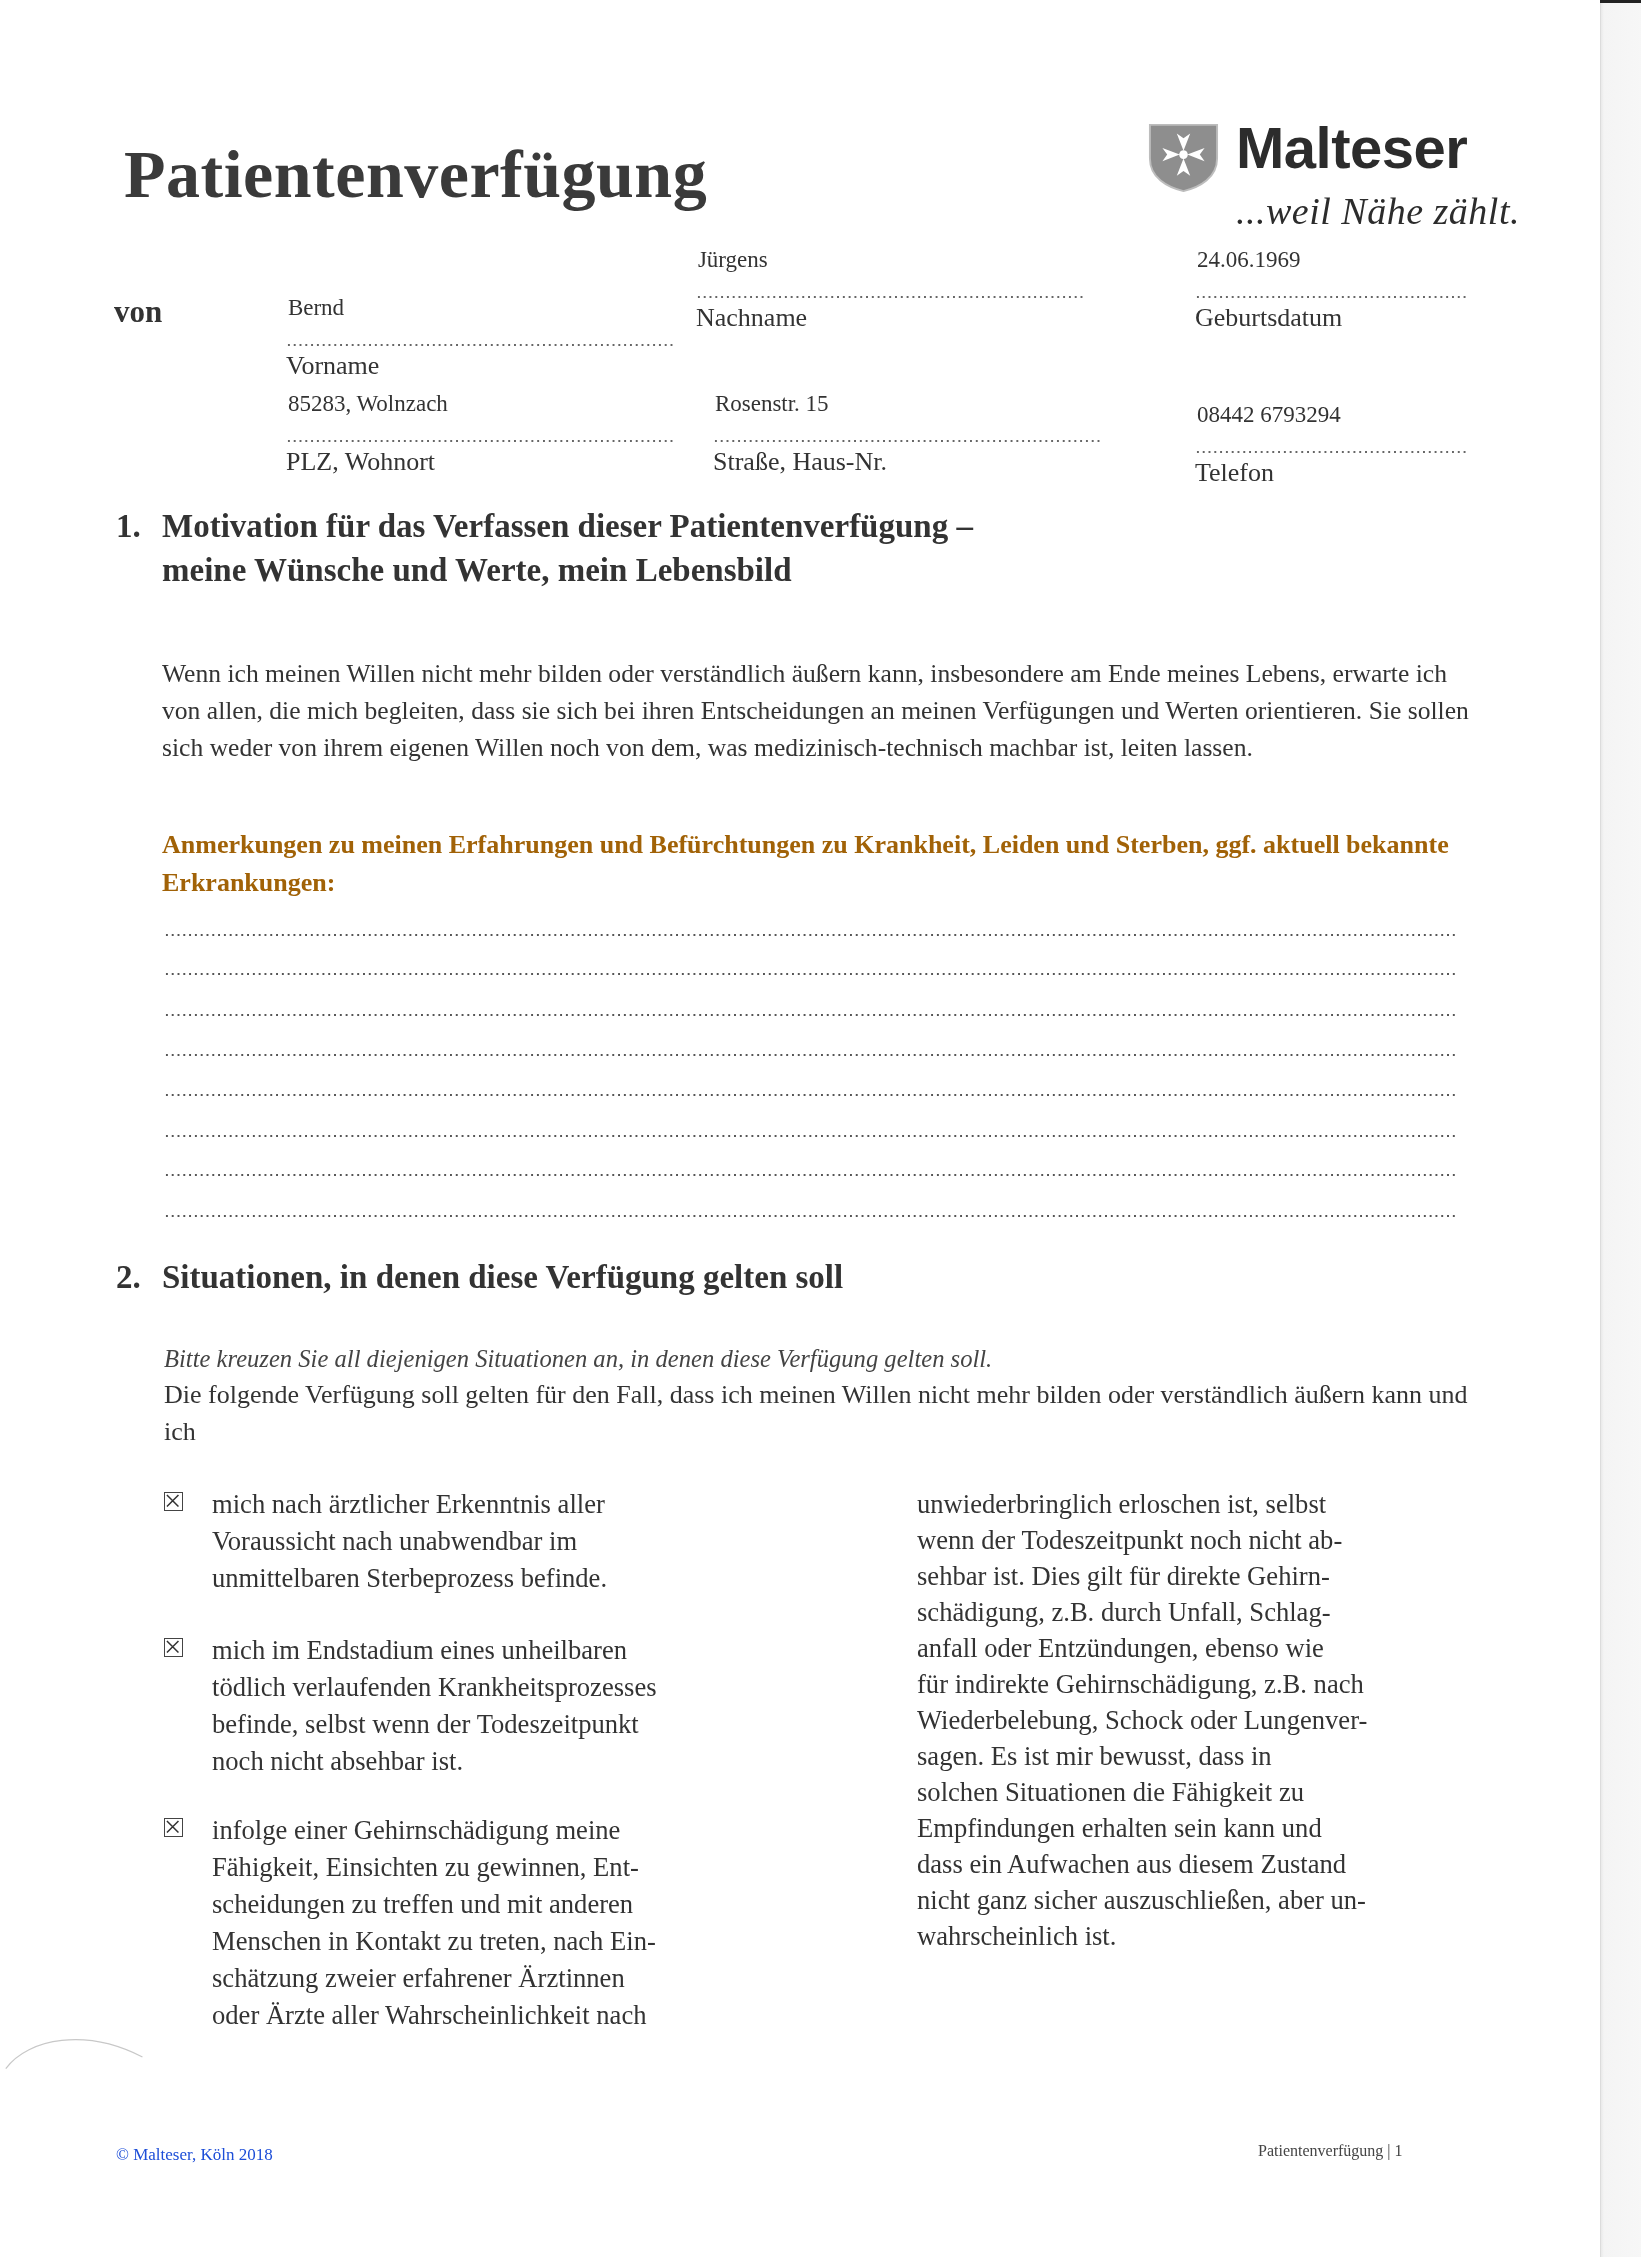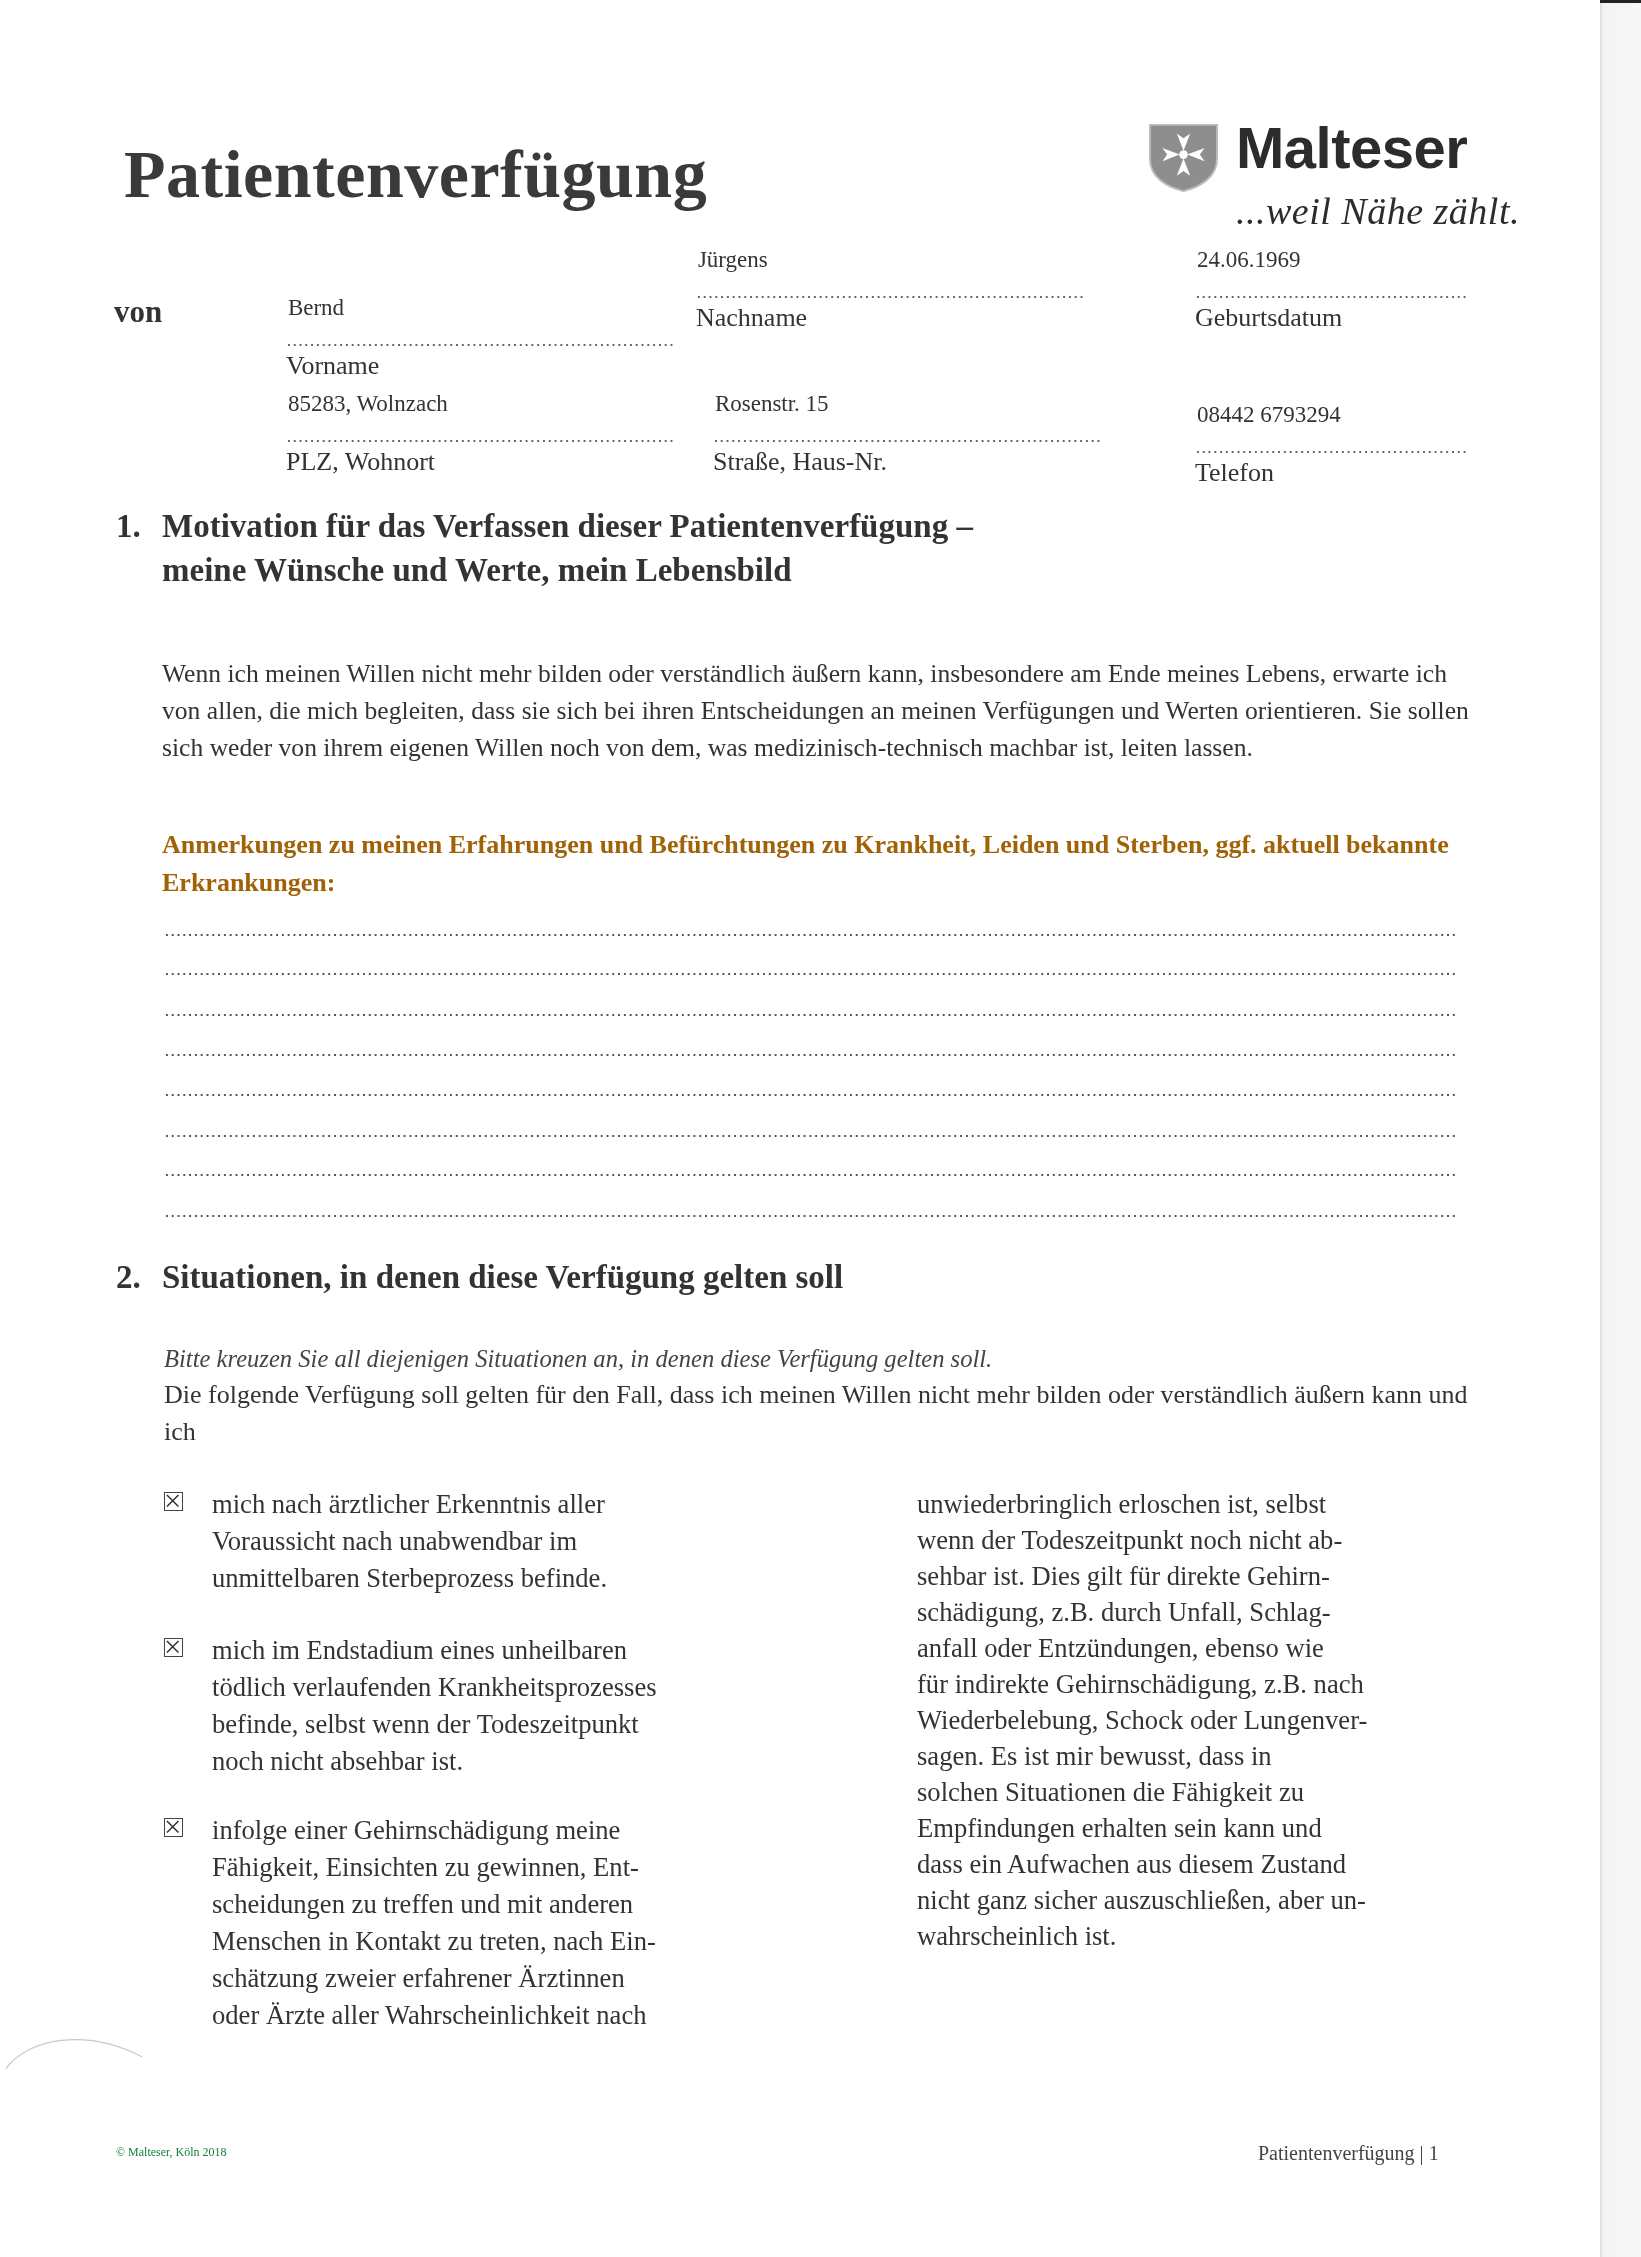--- a/index.html
+++ b/index.html
@@ -69,22 +69,22 @@
   }
   .cb svg { position: absolute; left: 0; top: 0; width: 15.4px; height: 15.4px; }
   .opt-text {
     margin-left: 48px; font-size: 26.6px; line-height: 37px; color: #333; font-family: "Liberation Serif", serif;
     white-space: pre-line;
   }
   .col2 {
     left: 917px; width: 579px; font-size: 26.6px; line-height: 36px; color: #333;
     font-family: "Liberation Serif", serif; white-space: pre-line;
   }
-  .footer-left { left: 116px; top: 2145px; font-size: 12px; color: #15803d; font-family: "Liberation Serif", serif; }
-  .footer-right { left: 1258px; top: 2142px; font-size: 20px; color: #444; font-family: "Liberation Serif", serif; }
+  .footer-left { left: 116px; top: 2145px; font-size: 17px; color: #1d4ed8; font-family: "Liberation Serif", serif; }
+  .footer-right { left: 1258px; top: 2142px; font-size: 16px; color: #444; font-family: "Liberation Serif", serif; }
   .curve { left: 0; top: 2028px; width: 154px; height: 58px; }
 </style>
 </head>
 <body>
 
 <div class="scan-edge"></div>
 <div class="scan-edge-top"></div>
 
 <div class="abs title">Patientenverfügung</div>
 

